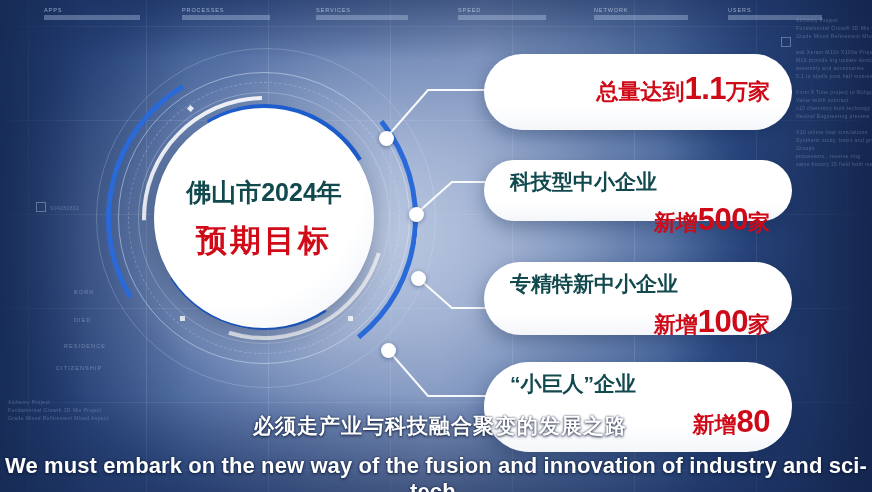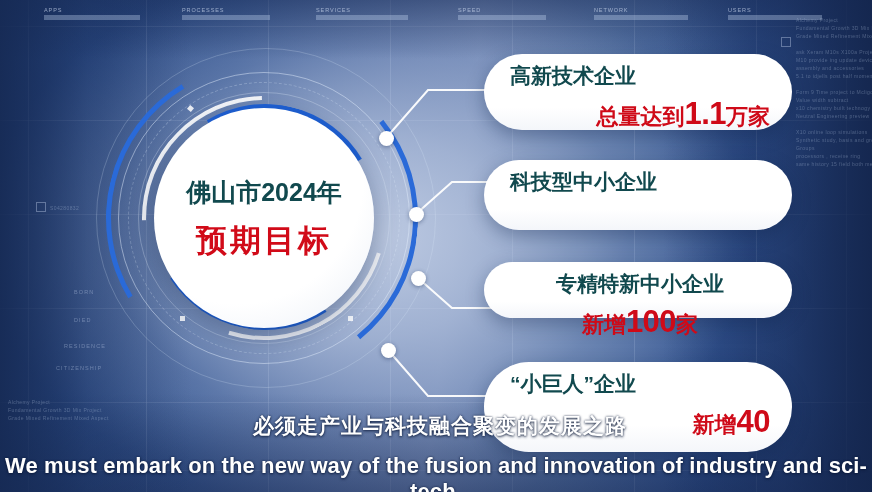--- a/index.html
+++ b/index.html
@@ -452,35 +452,35 @@
       <polyline points="418,278 452,308 500,308"></polyline>
       <polyline points="388,350 428,396 500,396"></polyline>
     </g>
   </svg>
   <div class="node" style="left:379px; top:131px;"></div>
   <div class="node" style="left:409px; top:207px;"></div>
   <div class="node" style="left:411px; top:271px;"></div>
   <div class="node" style="left:381px; top:343px;"></div>
 
   <div class="card" style="left:484px; top:54px; width:308px; height:76px;">
-    <div class="card-title">高新技术企业</div>
     <div class="card-value"><span>总量达到</span><span class="num">1.1</span><span>万家</span></div>
   </div>
 
-  <div class="card" style="left:484px; top:160px; width:308px; height:70px;">
+  <div class="card" style="left:484px; top:160px; width:308px; height:61px;">
     <div class="card-title">科技型中小企业</div>
-  </div>
-
-  <div class="card" style="left:484px; top:262px; width:308px; height:56px;align-items:center;">
+    <div class="card-value"><span>新增</span><span class="num">500</span><span>家</span></div>
+  </div>
+
+  <div class="card" style="left:484px; top:262px; width:308px; height:73px;">
     <div class="card-title">专精特新中小企业</div>
     <div class="card-value"><span>新增</span><span class="num">100</span><span>家</span></div>
   </div>
 
   <div class="card" style="left:484px; top:362px; width:308px; height:90px;">
     <div class="card-title">“小巨人”企业</div>
-    <div class="card-value"><span>新增</span><span class="num">40</span><span></span></div>
+    <div class="card-value"><span>新增</span><span class="num">80</span><span></span></div>
   </div>
 
   <div class="sub-cn">必须走产业与科技融合聚变的发展之路</div>
   <div class="sub-en">We must embark on the new way of the fusion and innovation of industry and sci-tech.</div>
 
 
 </div>
 
 </body></html>

